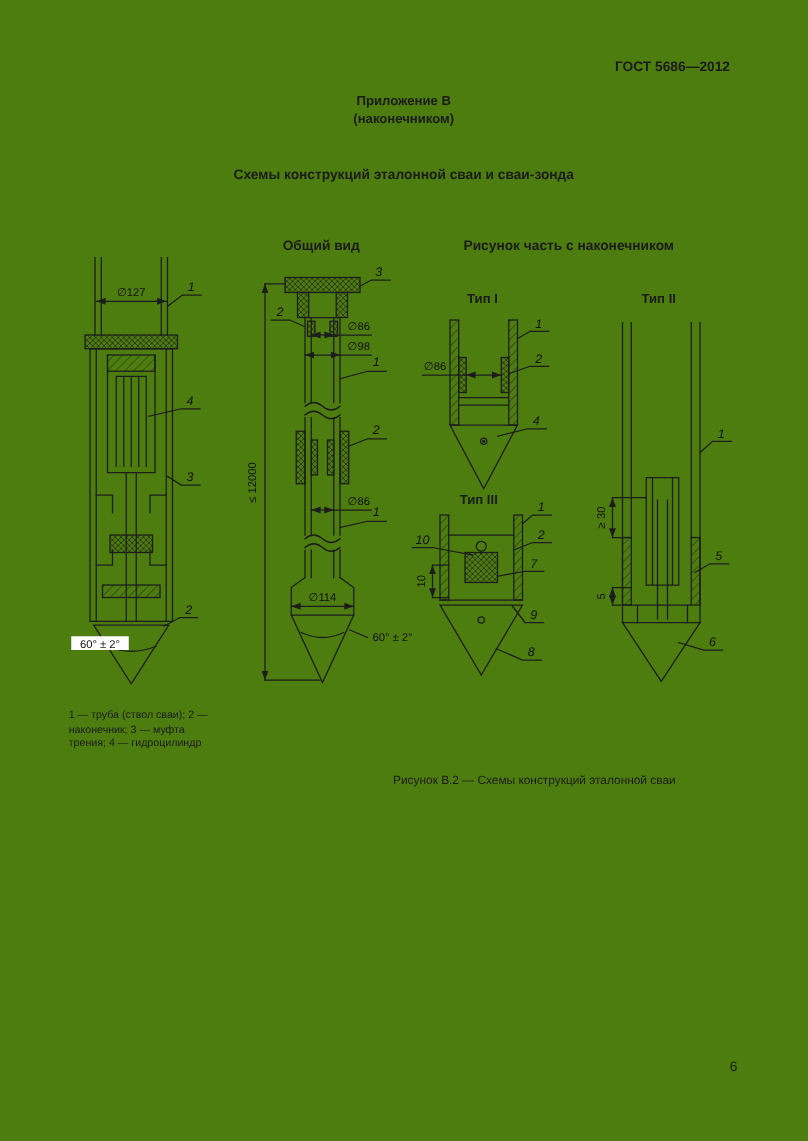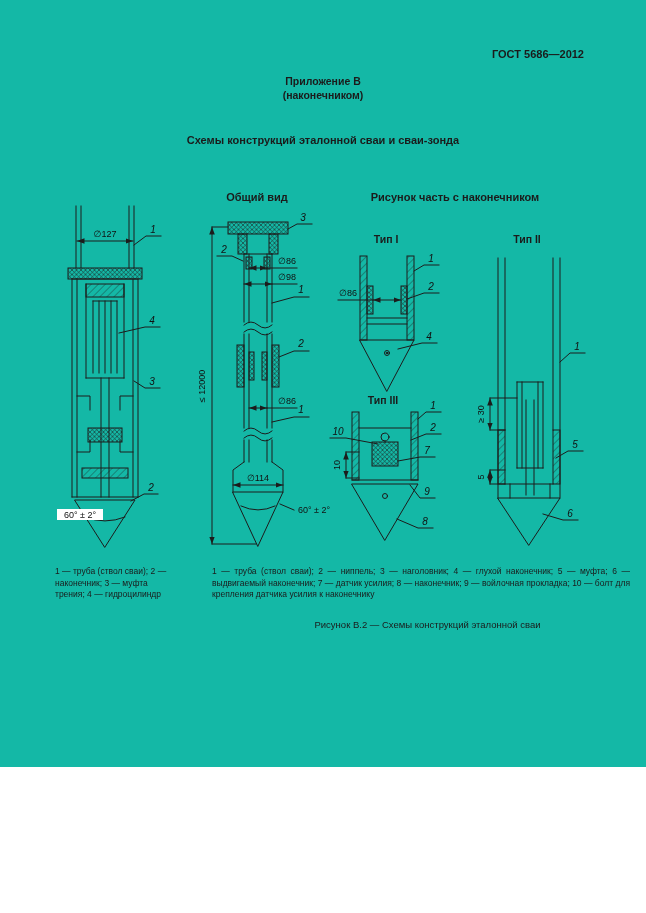--- a/index.html
+++ b/index.html
@@ -1,18 +1,18 @@
 <!DOCTYPE html>
 <html><head>
 <meta charset="utf-8">
 <style>
   * { margin:0; padding:0; box-sizing:border-box; }
   html,body { background:#ffffff; }
   body { font-family:"Liberation Sans", sans-serif; color:#1b1b1b; }
-  .page { position:relative; width:646px; height:767px; background:#14b8a6; overflow:hidden; }
+  .page { position:relative; width:646px; height:913px; background:#4d7c0f; overflow:hidden; }
   .abs { position:absolute; }
   .b { font-weight:bold; }
   .ctr { text-align:center; }
 
   .header      { top:48px;  right:62px; font-size:11px; }
   .apx1        { top:75px;  left:0; width:646px; font-size:10.5px; }
   .apx2        { top:89px;  left:0; width:646px; font-size:10.5px; }
   .title       { top:134px; left:0; width:646px; font-size:11px; }
   .intro       { top:163px; left:80px; font-size:10px; }
 
@@ -215,17 +215,16 @@
       <text x="433" y="431" class="co" text-anchor="middle">2</text>
       <text x="338" y="435" class="co" text-anchor="middle">10</text>
       <text x="427" y="454" class="co" text-anchor="middle">7</text>
       <text x="340" y="465" class="dim" text-anchor="middle" transform="rotate(-90 340 465)">10</text>
       <text x="427" y="495" class="co" text-anchor="middle">9</text>
       <text x="425" y="525" class="co" text-anchor="middle">8</text>
     </g>
   </svg>
 
   <div class="abs legend1">1 — труба (ствол сваи); 2 — наконечник; 3 — муфта трения; 4 — гидроцилиндр</div>
-  <div class="abs legend2">1 — труба (ствол сваи); 2 — ниппель; 3 — наголовник; 4 — глухой наконечник; 5 — муфта; 6 — выдвигаемый наконечник; 7 — датчик усилия; 8 — наконечник; 9 — войлочная прокладка; 10 — болт для крепления датчика усилия к наконечнику</div>
   <div class="abs caption2 ctr">Рисунок В.2 — Схемы конструкций эталонной сваи</div>
   <div class="abs pagenum">6</div>
 
 </div>
 
 </body></html>

